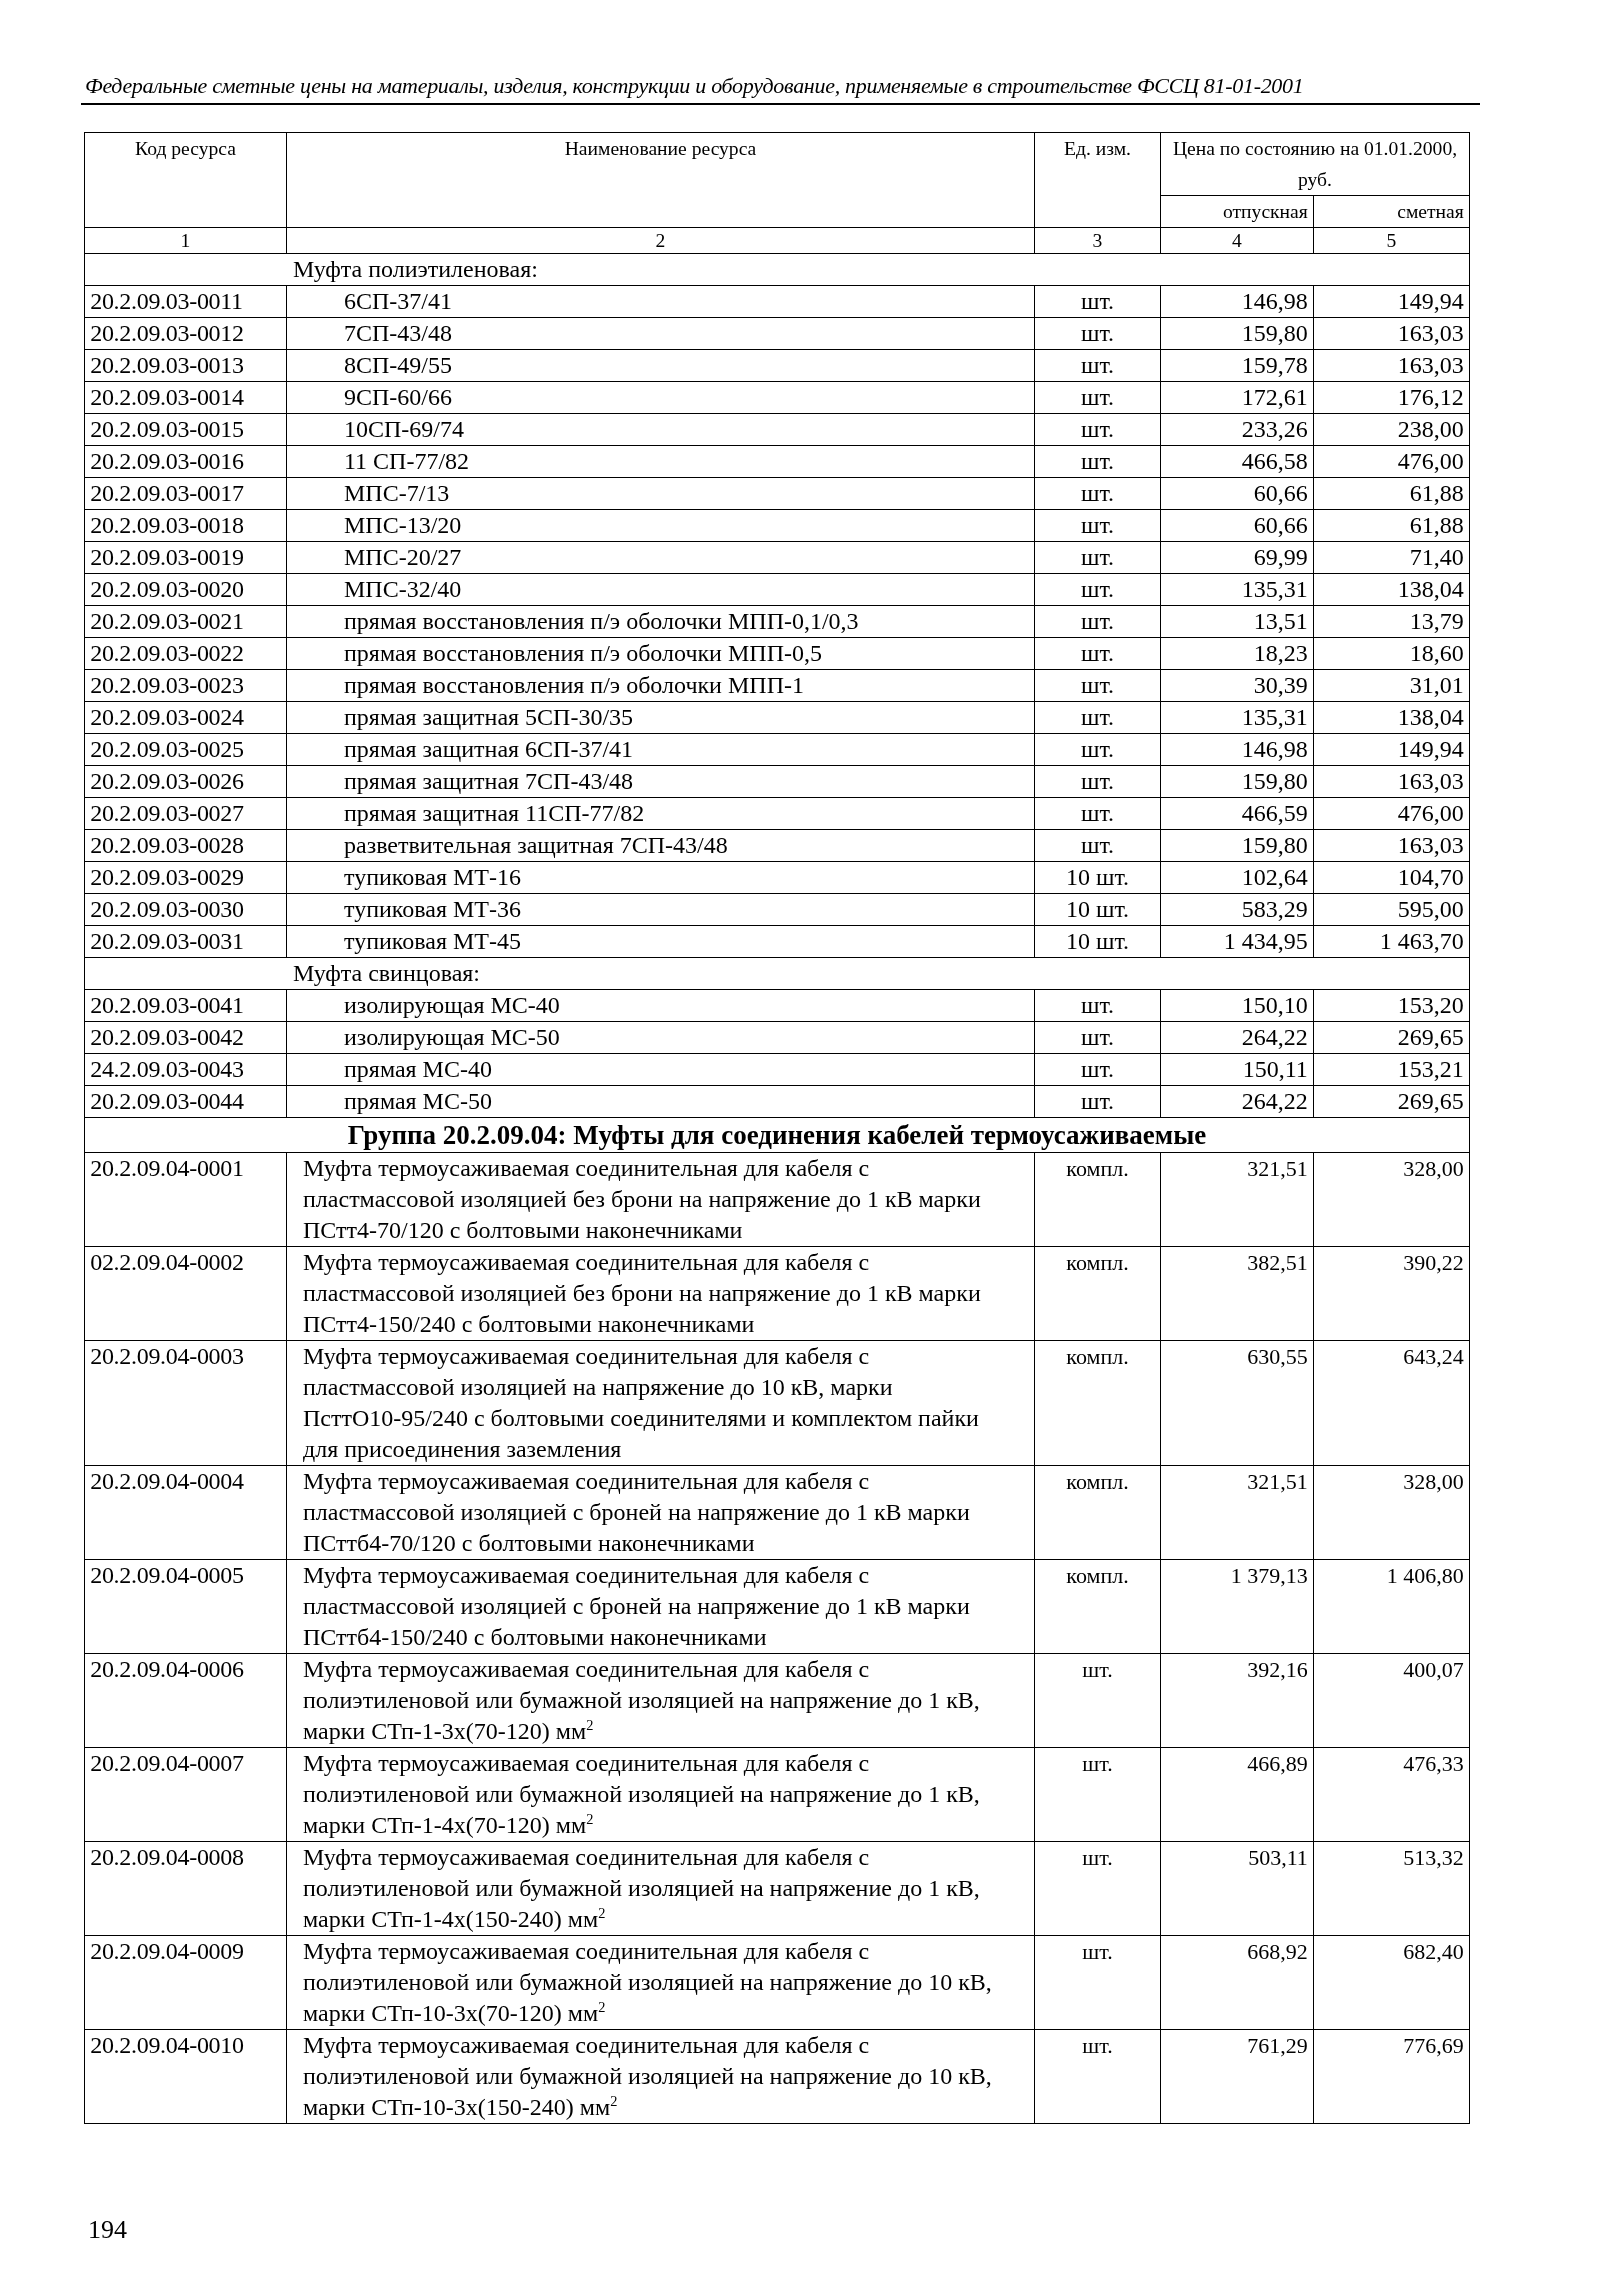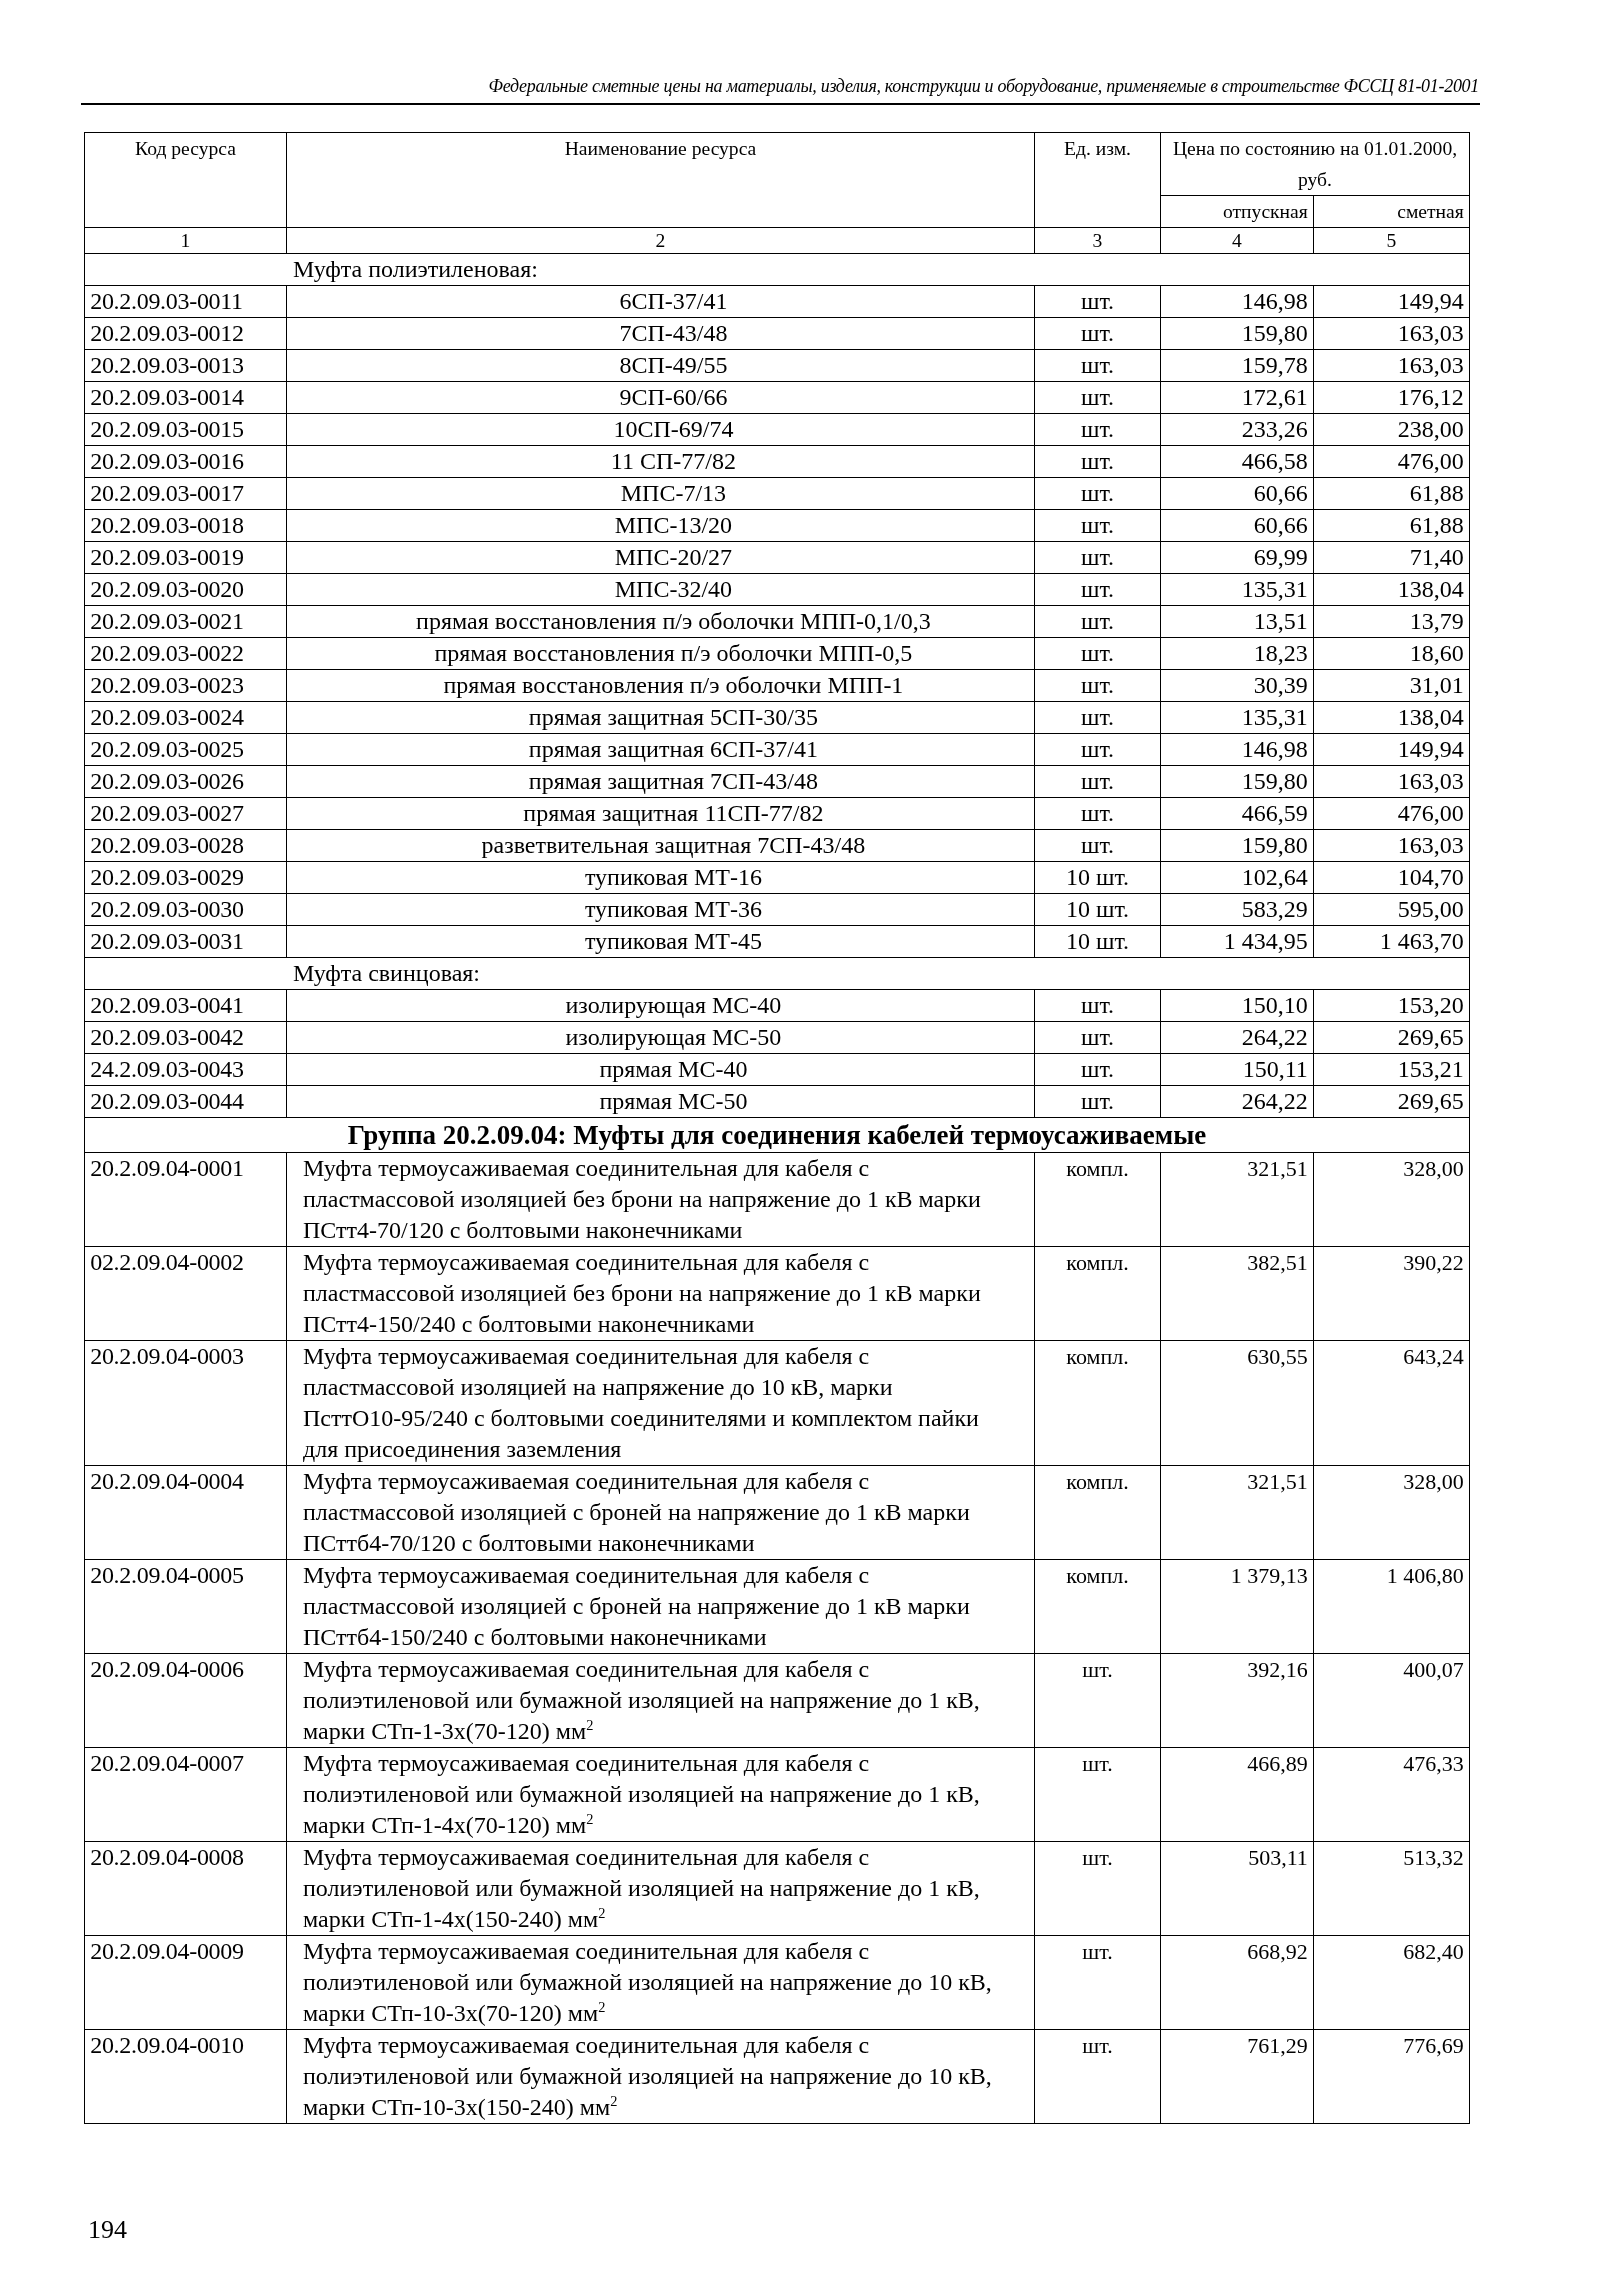--- a/index.html
+++ b/index.html
@@ -1,34 +1,34 @@
 <!DOCTYPE html>
 <html style="font-size:10.5px"><head>
 <meta charset="utf-8">
 <style>
   html, body { margin: 0; padding: 0; background: #ffffff; }
   body { width: 1623px; height: 2295px; position: relative; overflow: hidden;
          font-family: "Liberation Serif", "DejaVu Serif", serif; color: #000; }
   .running-header { position: absolute; left: 85px; top: 73px; width: 1394px;
-         font-style: italic; font-size: 18px; line-height: 26px; white-space: nowrap;
-         letter-spacing: -0.3px; text-align: right; }
+         font-style: italic; font-size: 22px; line-height: 26px; white-space: nowrap;
+         letter-spacing: -0.3px; }
   .running-rule { position: absolute; left: 81px; top: 103px; width: 1399px; height: 2px; background: #000; }
   table.price { position: absolute; left: 84px; top: 132px; width: 1385px;
          border-collapse: collapse; table-layout: fixed; font-size: 24px; }
   table.price td, table.price th { border: 1.6px solid #000; padding: 0 5.2px; font-weight: normal;
          vertical-align: top; line-height: 31px; }
   col.c-code { width: 202px; } col.c-name { width: 748px; } col.c-unit { width: 126px; }
   col.c-otp { width: 153px; } col.c-smet { width: 156px; }
   th.h { font-size: 19.6px; line-height: 22px; text-align: center; vertical-align: middle; }
   th.h-price { line-height: 23.6px; padding-top: 3.9px; padding-bottom: 3.9px; }
   th.h-sub { font-size: 19.6px; line-height: 23.6px; text-align: right; }
   tr.h-top th { height: 0; }
   tr.colnum td { font-size: 19.6px; line-height: 25px; text-align: center; }
   td.code { white-space: nowrap; letter-spacing: -0.3px; }
-  td.name.indent { padding-left: 31px; white-space: nowrap; text-align: center; }
+  td.name.indent { padding-left: 57px; white-space: nowrap; }
   td.unit { text-align: center; white-space: nowrap; margin-top: 39px; }
   td.num { text-align: right; white-space: nowrap; padding-right: 7.9px; }
   tr.simple td { height: 31px; }
   tr.section td { height: 31px; padding-left: 208px; }
   tr.group td { text-align: center; font-weight: bold; font-size: 27px; line-height: 34px; height: 34px; }
   tr.multi td { line-height: 31px; }
   tr.multi td.unit, tr.multi td.num { font-size: 22px; }
   tr.multi td.name { padding-left: 16px; padding-right: 39px; }
   sup { font-size: 14.4px; line-height: 0; vertical-align: 9.2px; }
   .page-number { position: absolute; left: 88px; top: 2215px; font-size: 26px; line-height: 30px; }

